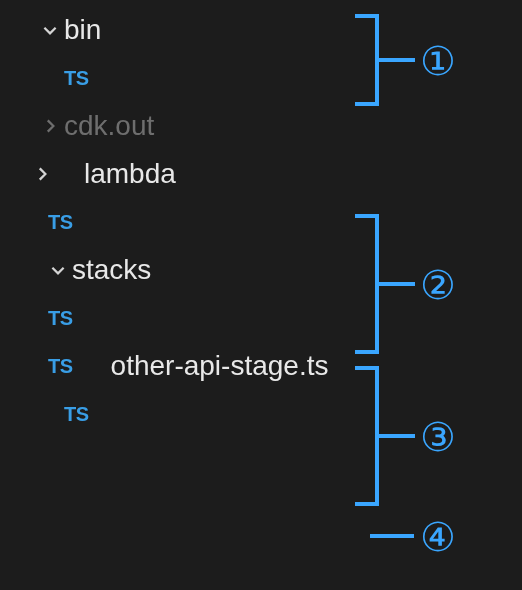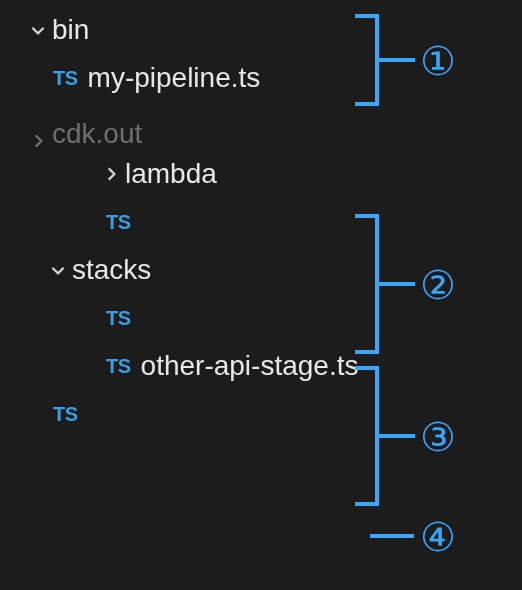--- a/index.html
+++ b/index.html
@@ -14,42 +14,42 @@
       position: relative;
     }
     .tree {
       padding-top: 6px;
       padding-bottom: 6px;
     }
     .tree-item {
       display: flex;
       align-items: center;
       height: 48px;
-      padding-left: 24px;
+      padding-left: 36px;
       cursor: pointer;
     }
-    .tree-item.dim { color: #6e6e6e; align-items: flex-end; }
+    .tree-item.dim { color: #6e6e6e; }
     .indent-1 { padding-left: 44px; }
-    .indent-2 { padding-left: 97px; }
+    .indent-2 { padding-left: 28px; gap: 28px; }
     .chevron {
       width: 28px;
       display: inline-flex;
       align-items: center;
       justify-content: center;
       flex-shrink: 0;
       color: #d4d4d4;
     }
     .chevron.dim { color: #6e6e6e; }
     .chevron svg { width: 18px; height: 18px; }
     .ts-badge {
       color: #399ee6;
       font-weight: 700;
       font-size: 20px;
       margin-right: 10px;
-      margin-left: 9px;
+      margin-left: 20px;
       flex-shrink: 0;
       letter-spacing: -0.5px;
     }
     .label { color: #e8e8e8; white-space: nowrap; }
     .label.dim { color: #6e6e6e; }
     .annotations {
       position: absolute;
       top: 0; left: 0; right: 0; bottom: 0;
       pointer-events: none;
     }
@@ -80,21 +80,20 @@
     <span class="chevron">
       <svg viewBox="0 0 16 16" fill="none" stroke="currentColor" stroke-width="2">
           <polyline points="3,6 8,11 13,6"></polyline>
         </svg>
     </span>
     <span class="label">bin</span>
   </div>
 
   <div class="tree-item indent-1">
     <span class="ts-badge">TS</span>
-    <span class="label">my-pipeline.ts</span>
   </div>
 
   <div class="tree-item dim">
     <span class="chevron dim">
       <svg viewBox="0 0 16 16" fill="none" stroke="currentColor" stroke-width="2">
           <polyline points="6,3 11,8 6,13"></polyline>
         </svg>
     </span>
     <span class="label dim">cdk.out</span>
   </div>

